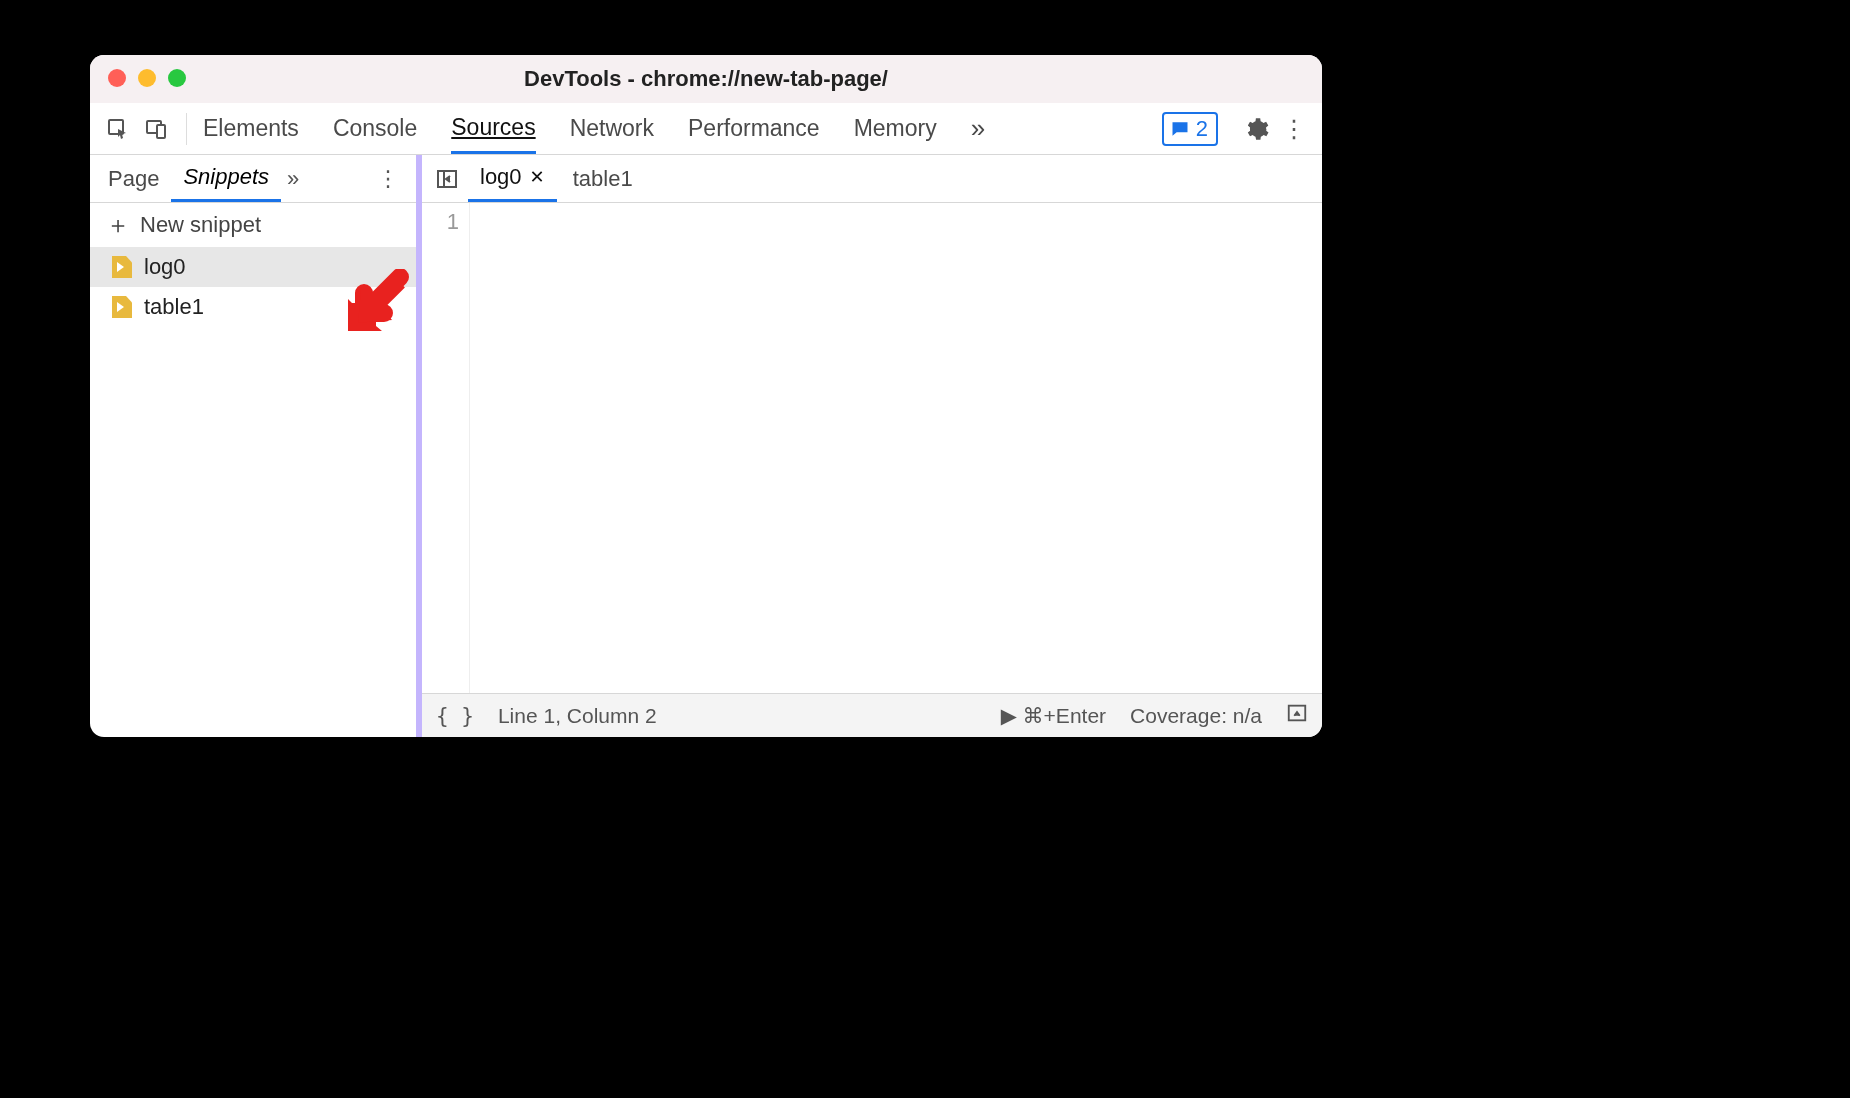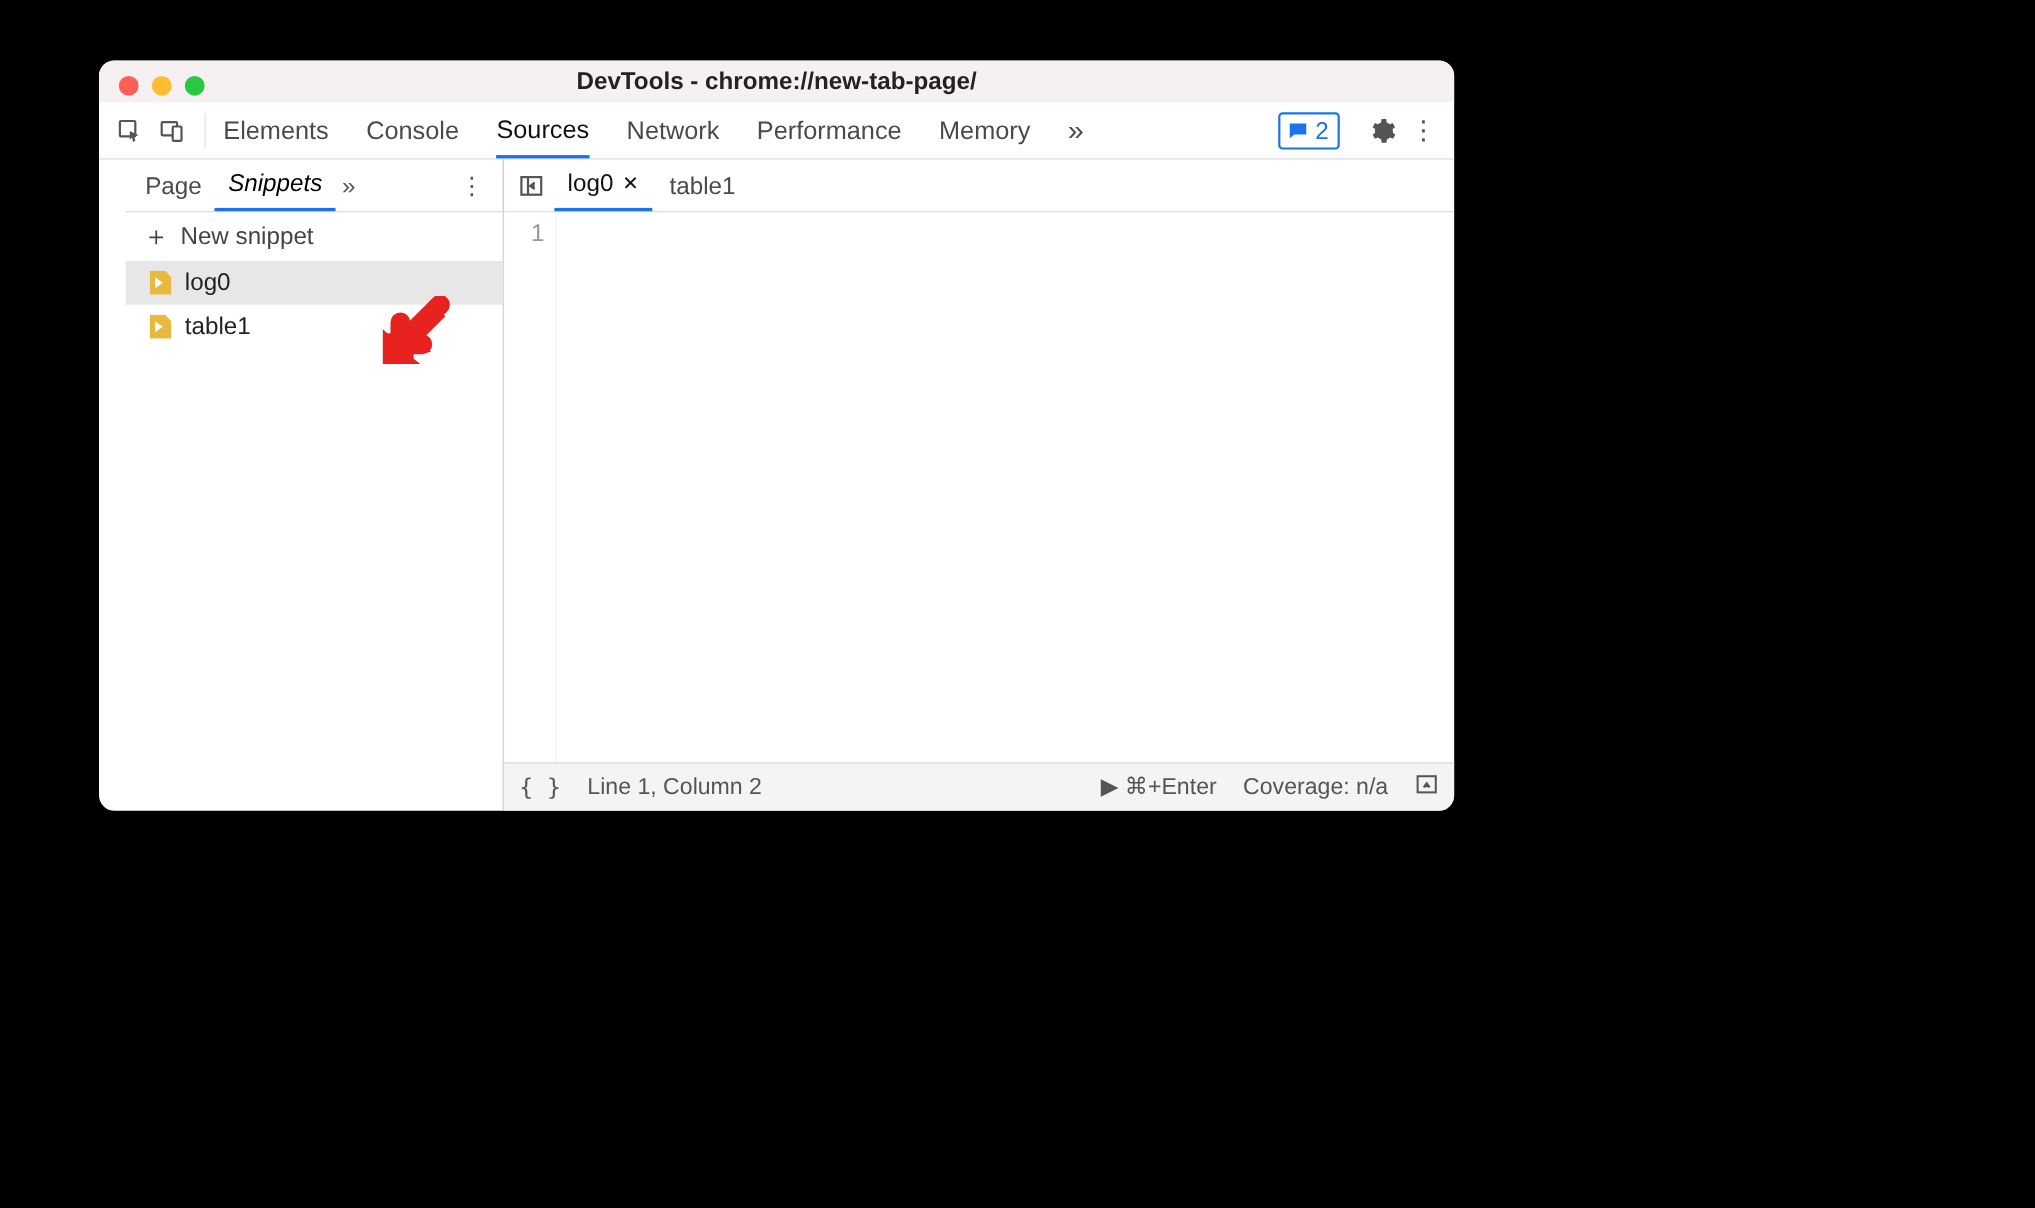--- a/index.html
+++ b/index.html
@@ -1,35 +1,35 @@
 <!DOCTYPE html>
 <html><head>
 <meta charset="utf-8">
 <style>
   * { box-sizing: border-box; margin: 0; padding: 0; font-family: -apple-system, BlinkMacSystemFont, "Segoe UI", Helvetica, Arial, sans-serif; }
   body { background: #000; width: 1850px; height: 1098px; position: relative; }
   .frame { position: absolute; left: 90px; top: 55px; width: 1232px; height: 682px; background: #fff; border-radius: 14px; box-shadow: 0 20px 50px rgba(0,0,0,0.6); overflow: hidden; display: flex; flex-direction: column; }
-  .titlebar { height: 38px; background: #f6f0f2; display: flex; align-items: center; position: relative; }
+  .titlebar { height: 48px; background: #f6f0f2; display: flex; align-items: center; position: relative; }
   .traffic { position: absolute; left: 18px; top: 14px; display: flex; gap: 12px; }
   .dot { width: 18px; height: 18px; border-radius: 50%; }
   .dot.red { background: #ff5f57; }
   .dot.yellow { background: #febc2e; }
   .dot.green { background: #28c840; }
   .title { width: 100%; text-align: center; font-size: 22px; color: #222; font-weight: 600; }
   .toolbar { height: 52px; border-bottom: 1px solid #d7d7d7; display: flex; align-items: center; padding: 0 14px; gap: 10px; font-size: 23px; color: #4a4a4a; }
   .toolbar .icon-btn { color: #555; display: flex; align-items: center; justify-content: center; width: 28px; height: 28px; }
   .toolbar .divider { width: 1px; height: 32px; background: #ddd; margin: 0 6px; }
   .tabs-main { display: flex; align-items: center; gap: 34px; height: 100%; }
   .tabs-main .tab { height: 100%; display: flex; align-items: center; color: #4a4a4a; cursor: pointer; }
-  .tabs-main .tab.active { color: #111; border-bottom: 3px solid #1a73e8; font-weight: 500; }
+  .tabs-main .tab.active { color: #111; border-bottom: 3px solid #1a73e8; font-weight: 500; text-decoration: underline; }
   .toolbar-spacer { flex: 1; }
   .msg-badge { border: 2px solid #1a73e8; border-radius: 4px; padding: 2px 8px 2px 6px; display: flex; align-items: center; gap: 6px; color: #1a73e8; font-size: 22px; }
   .msg-badge svg { fill: #1a73e8; }
   .body { flex: 1; display: flex; min-height: 0; }
-  .sidebar { width: 368px; border-right: 1px solid #c4b5fd; display: flex; flex-direction: column; padding-left: 24px; }
+  .sidebar { width: 332px; border-right: 6px solid #c4b5fd; display: flex; flex-direction: column; }
   .sidebar-tabs { height: 48px; display: flex; align-items: center; border-bottom: 1px solid #d7d7d7; padding: 0 6px; font-size: 22px; color: #4a4a4a; }
   .sidebar-tab { height: 100%; display: flex; align-items: center; padding: 0 12px; cursor: pointer; }
   .sidebar-tab.active { color: #000000; border-bottom: 3px solid #1a73e8; font-style: italic; }
   .sidebar-tabs .chev { margin-left: 6px; color: #555; }
   .sidebar-tabs .kebab { margin-left: auto; margin-right: 10px; color: #555; font-size: 22px; letter-spacing: 1px; }
   .new-snippet { height: 44px; display: flex; align-items: center; gap: 10px; padding: 0 16px; font-size: 22px; color: #444; cursor: pointer; }
   .new-snippet .plus { font-size: 24px; color: #444; }
   .file-list { flex: 1; overflow: auto; }
   .file-item { height: 40px; display: flex; align-items: center; gap: 12px; padding: 0 22px; font-size: 22px; color: #222; cursor: pointer; }
   .file-item.selected { background: #e7e7e7; }

